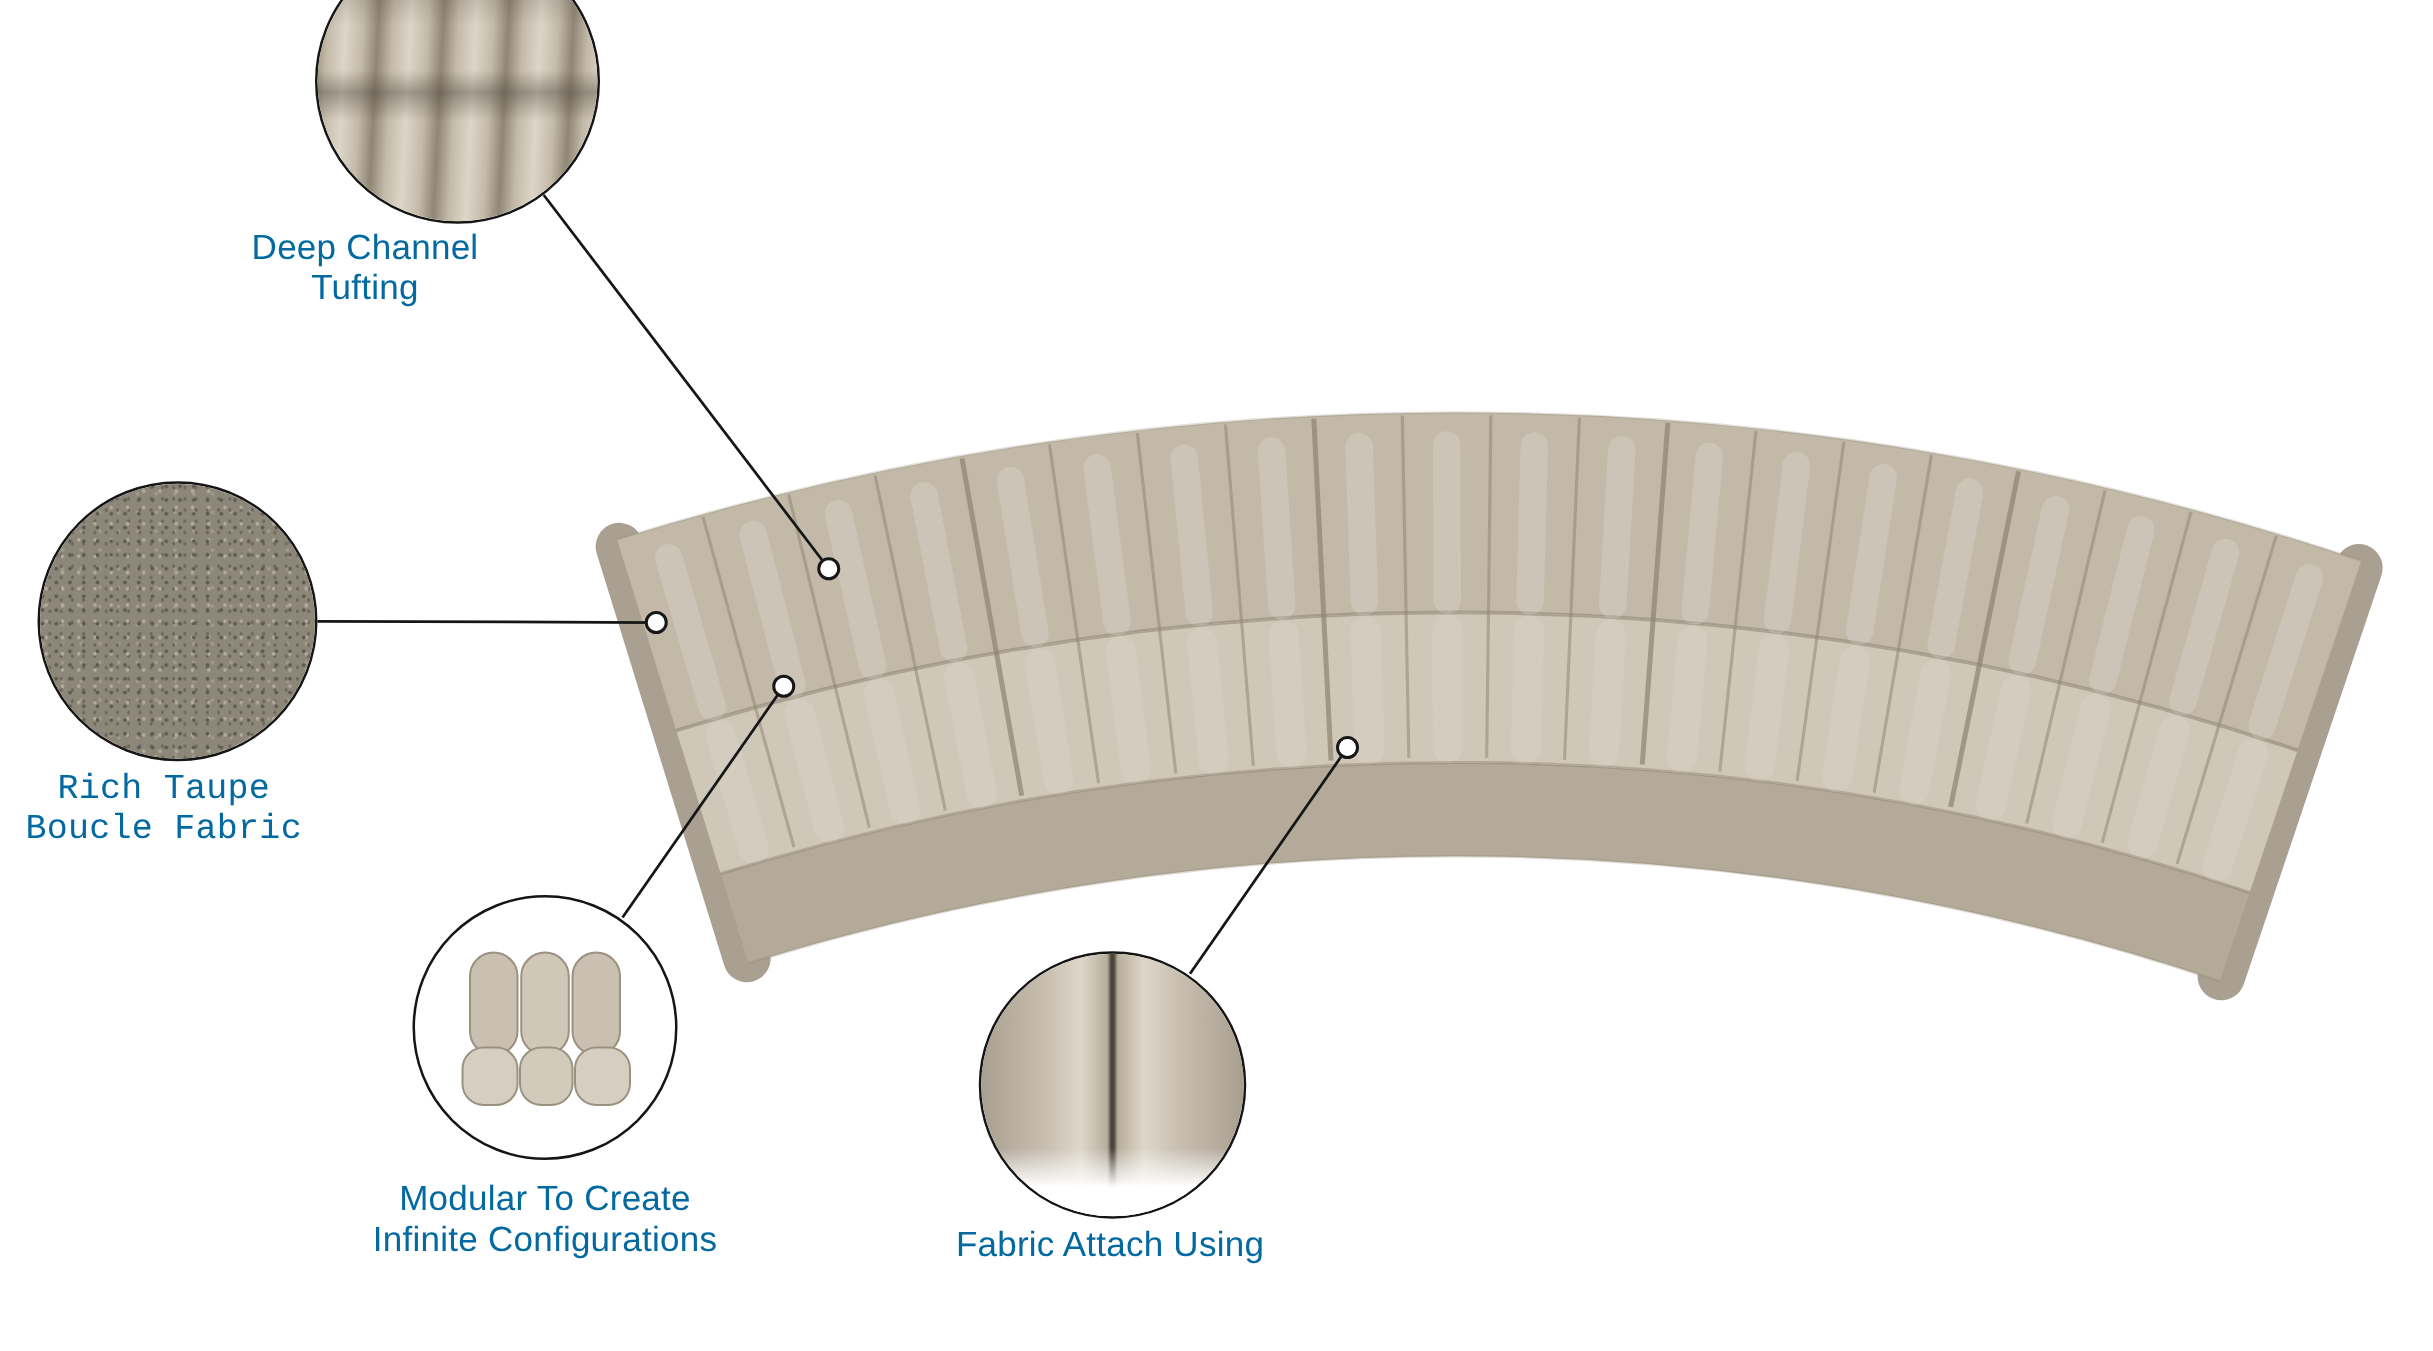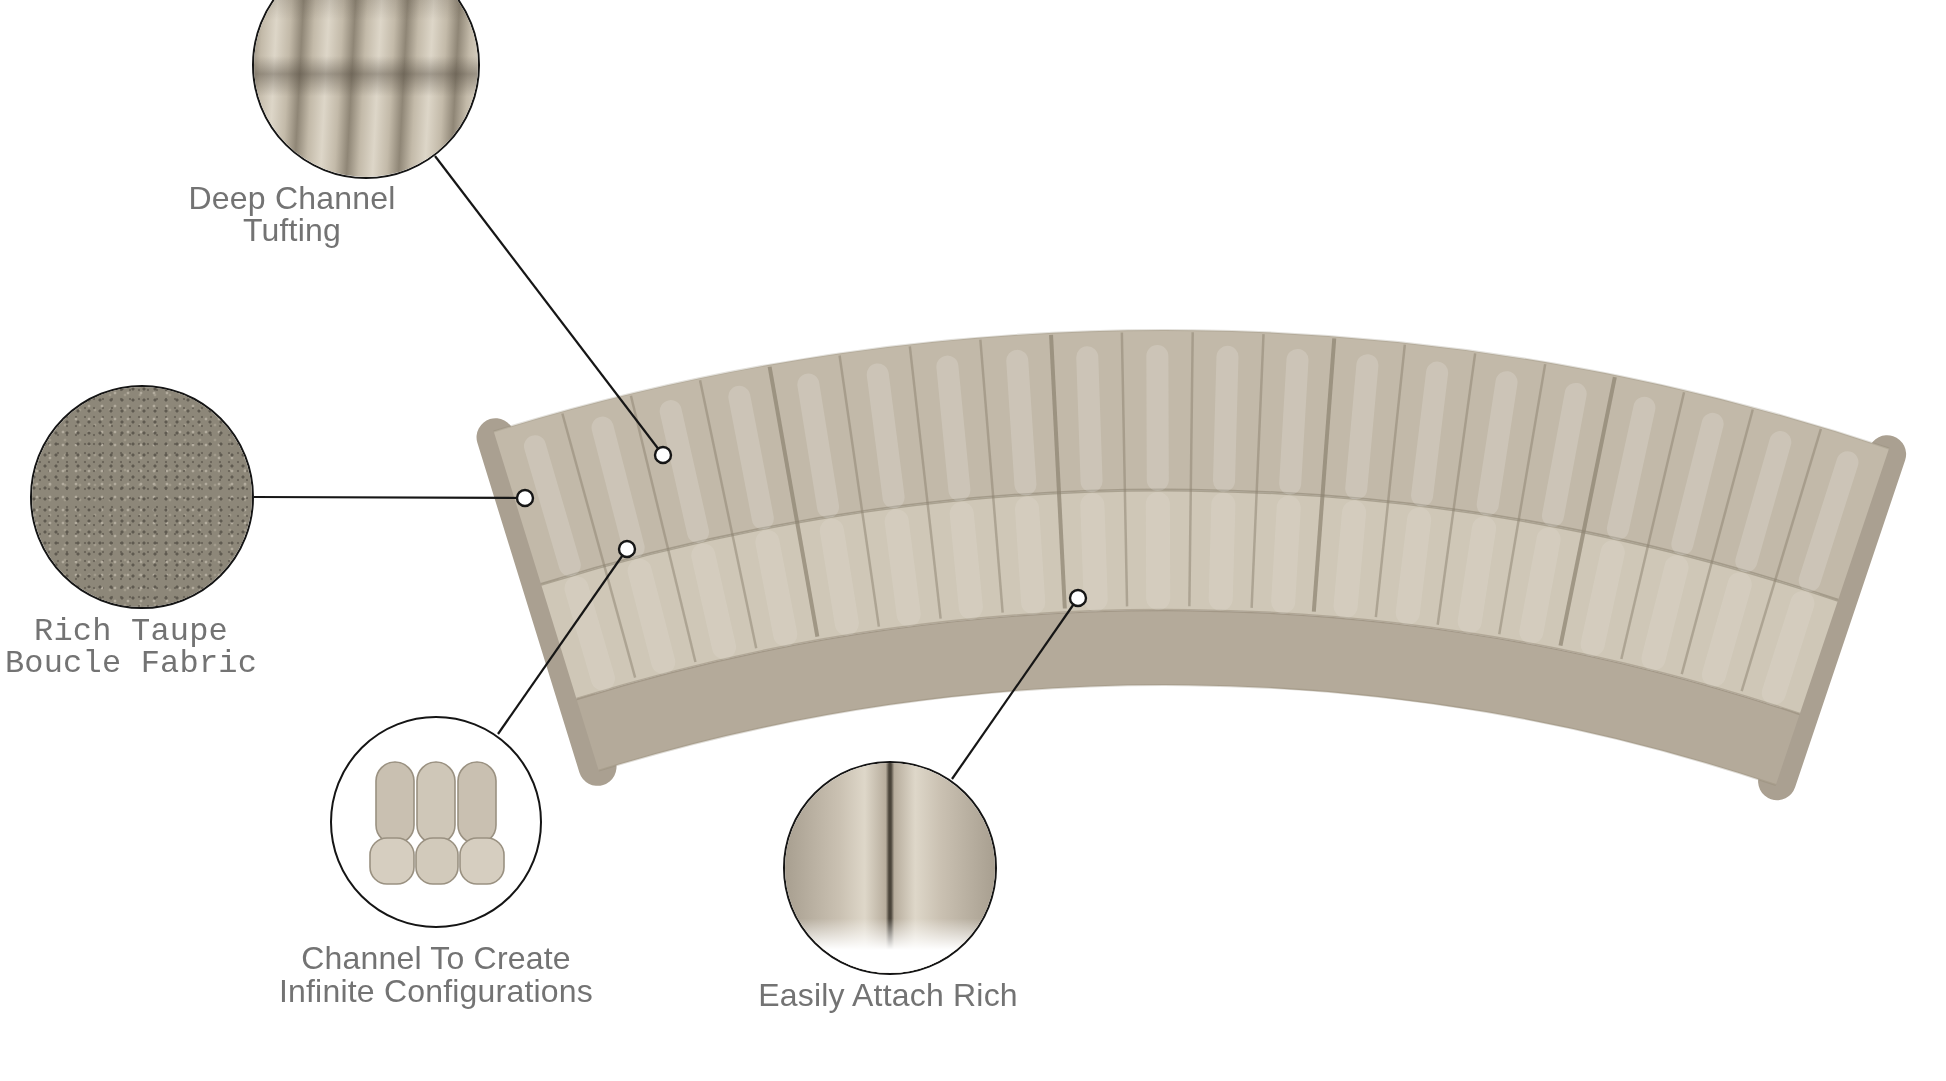--- a/index.html
+++ b/index.html
@@ -51,22 +51,22 @@
   .attach-texture{
     background-image:
       linear-gradient(to top, #ffffff 0%, #ffffff 11%, rgba(255,255,255,0) 26%),
       linear-gradient(90deg, #a89f90 0%, #cac1b2 26%, #ded7c9 38%, #b7ad9d 48%, #4a443a 49.5%, #4a443a 50.5%, #b7ad9d 52%, #ded7c9 62%, #cac1b2 74%, #a89f90 100%);
   }
 
   
   .label{
     position:absolute;
     text-align:center;
-    color:#737373;
-    font-size:32px;
+    color:#0369a1;
+    font-size:28px;
     line-height:32px;
     letter-spacing:0.2px;
   }
   .lbl-line{display:block;}
   .label-tufting{left:92px;top:182px;width:400px;}
   .label-fabric{left:0px;top:616px;width:262px;font-family:Liberation Mono, monospace;}
   .label-modular{left:136px;top:942px;width:600px;line-height:33px;}
   .label-attach{left:688px;top:980px;width:400px;line-height:31px;}
 </style>
 </head>
@@ -188,21 +188,21 @@
     <span class="lbl-line">Deep Channel</span>
     <span class="lbl-line">Tufting</span>
   </div>
 
   <div class="label label-fabric">
     <span class="lbl-line">Rich Taupe</span>
     <span class="lbl-line">Boucle Fabric</span>
   </div>
 
   <div class="label label-modular">
-    <span class="lbl-line">Channel To Create</span>
+    <span class="lbl-line">Modular To Create</span>
     <span class="lbl-line">Infinite Configurations</span>
   </div>
 
   <div class="label label-attach">
-    <span class="lbl-line">Easily Attach Rich</span>
+    <span class="lbl-line">Fabric Attach Using</span>
   </div>
 
 </div>
 
 </body></html>

